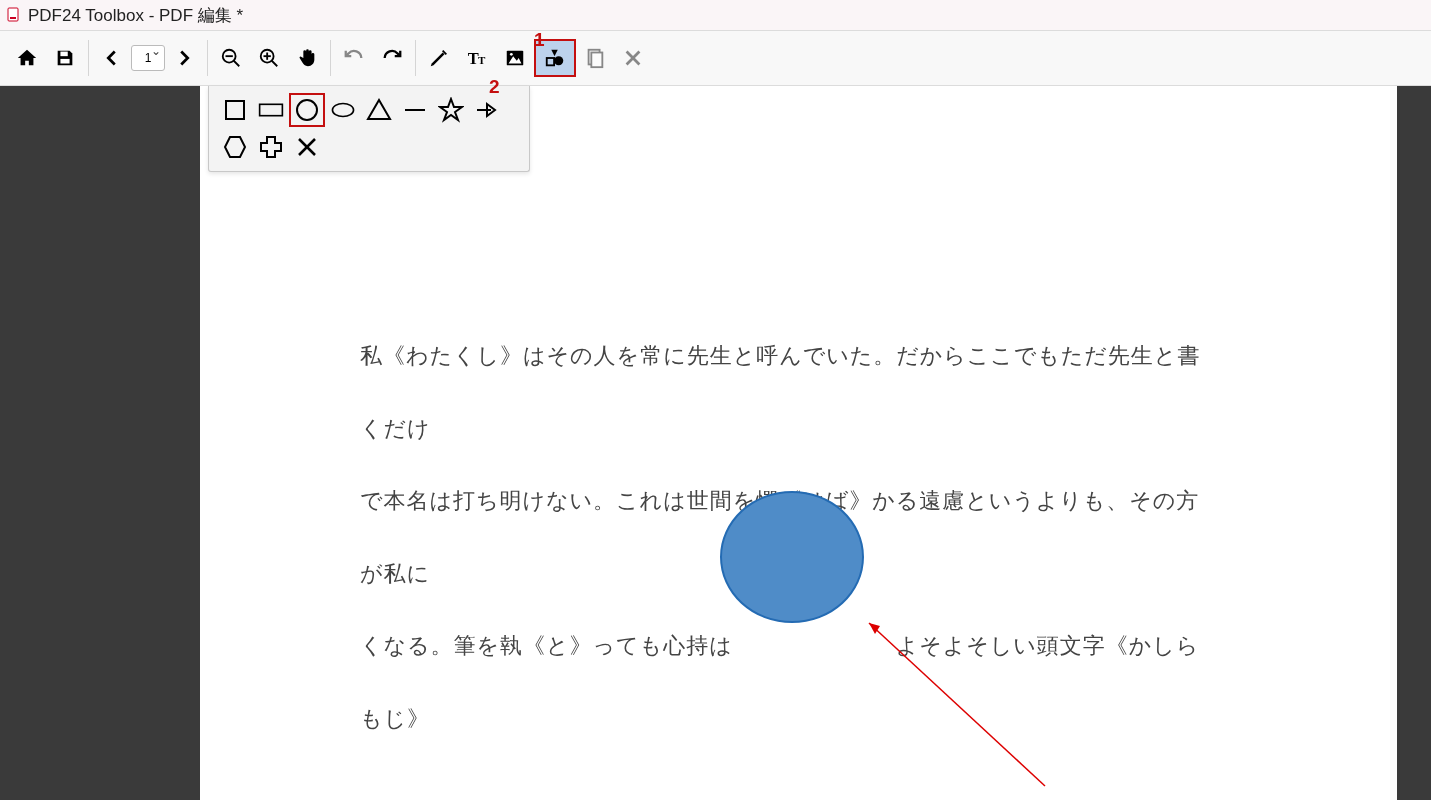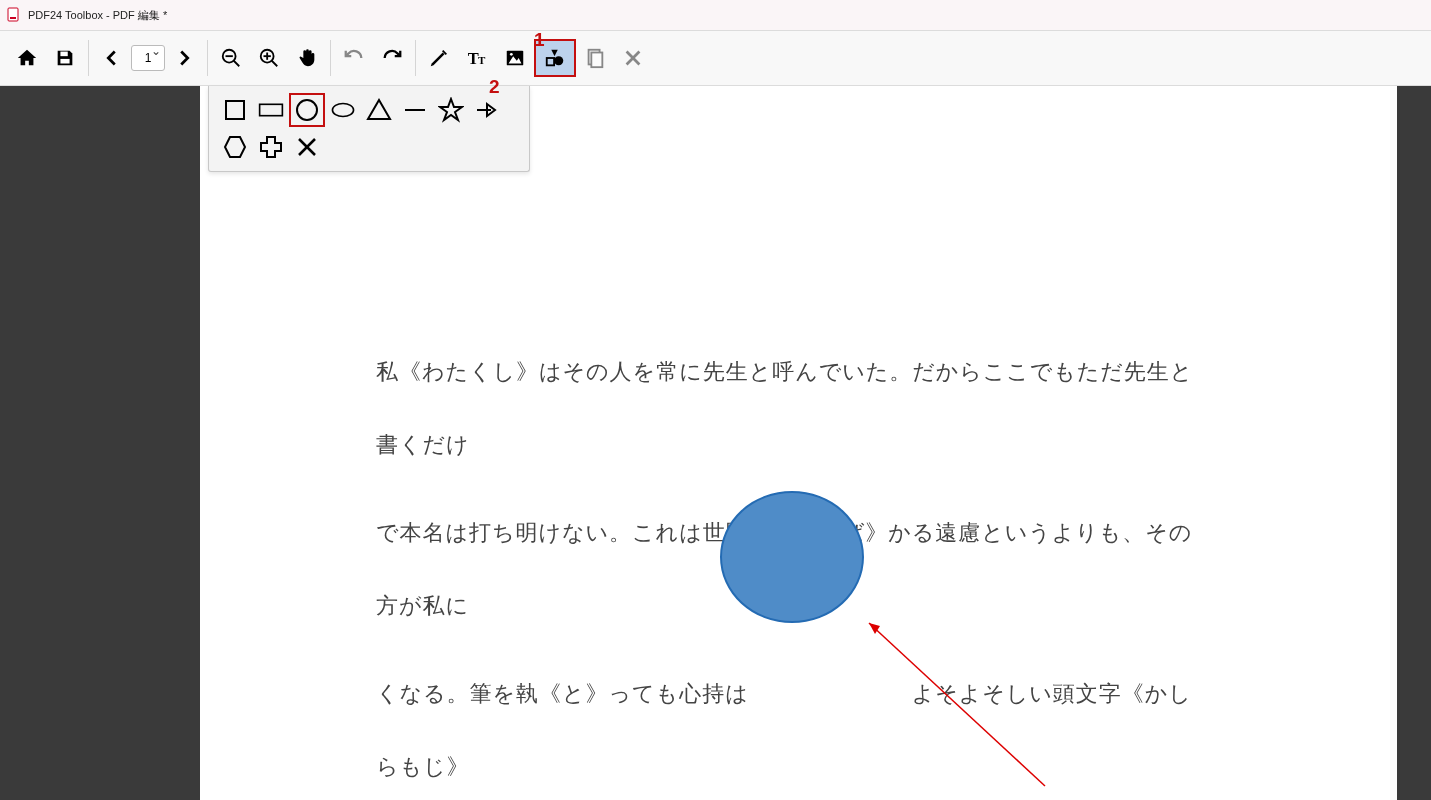--- a/index.html
+++ b/index.html
@@ -12,21 +12,21 @@
     overflow: hidden;
   }
 
   .titlebar {
     height: 30px;
     border-bottom: 1px solid #dcdcdc;
     background: #faf5f7;
     display: flex;
     align-items: center;
     padding: 0 6px;
-    font-size: 11px;
+    font-size: 17px;
     color: #222;
   }
   .titlebar .title-icon {
     width: 16px;
     height: 16px;
     margin-right: 6px;
     display: inline-flex;
     align-items: center;
     justify-content: center;
   }
@@ -99,21 +99,21 @@
     position: absolute;
     left: 160px;
     top: 234px;
     width: 860px;
     font-family: "MS Mincho", "Hiragino Mincho Pro", serif;
     font-size: 22px;
     color: #444;
     line-height: 3.3;
     letter-spacing: 1px;
   }
-  .doc-text p { margin: 16px; }
+  .doc-text p { margin: 0; }
 
   .circle-shape {
     position: absolute;
     left: 520px;
     top: 405px;
     width: 140px;
     height: 128px;
     border-radius: 50%;
     background: #4f8cc8;
     border: 2px solid #246bb3;

